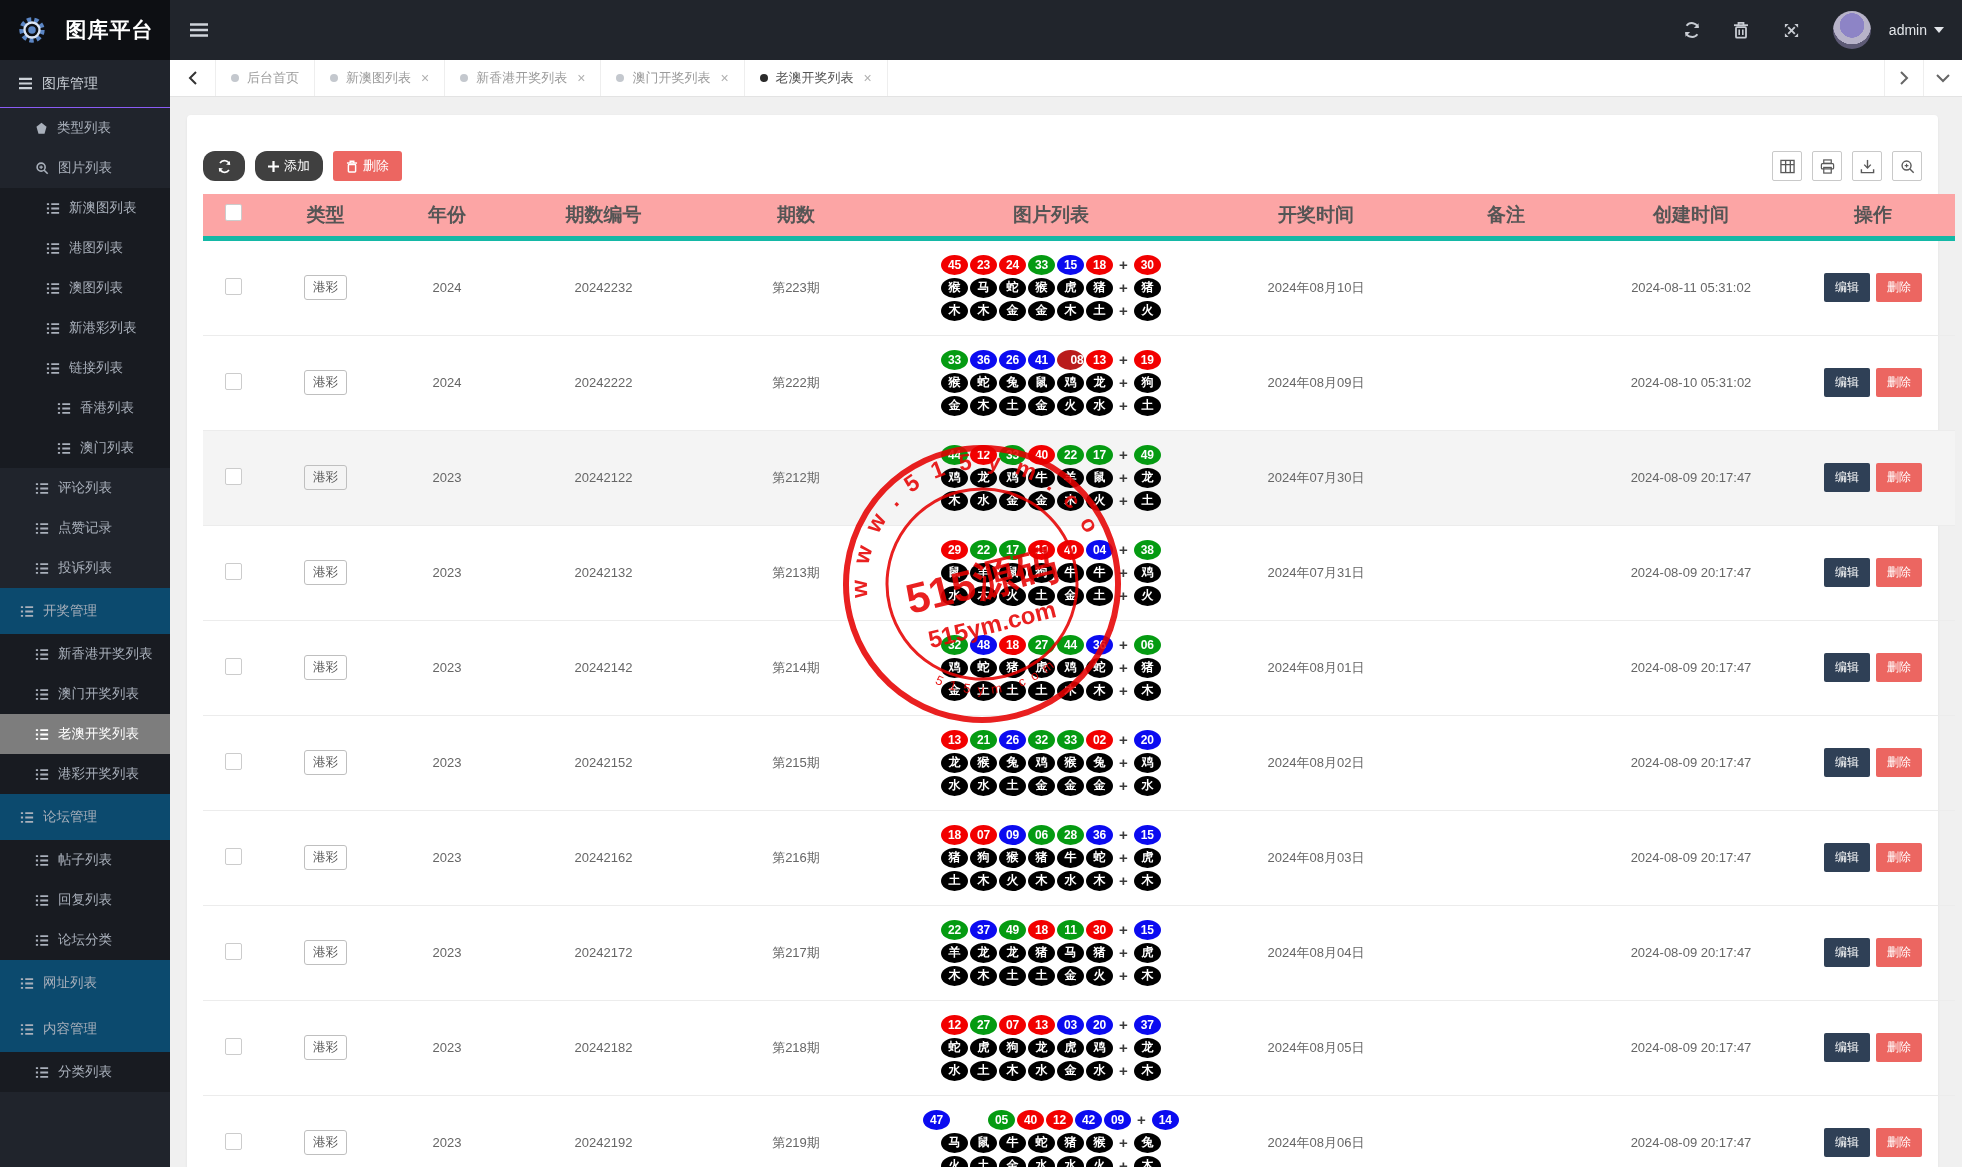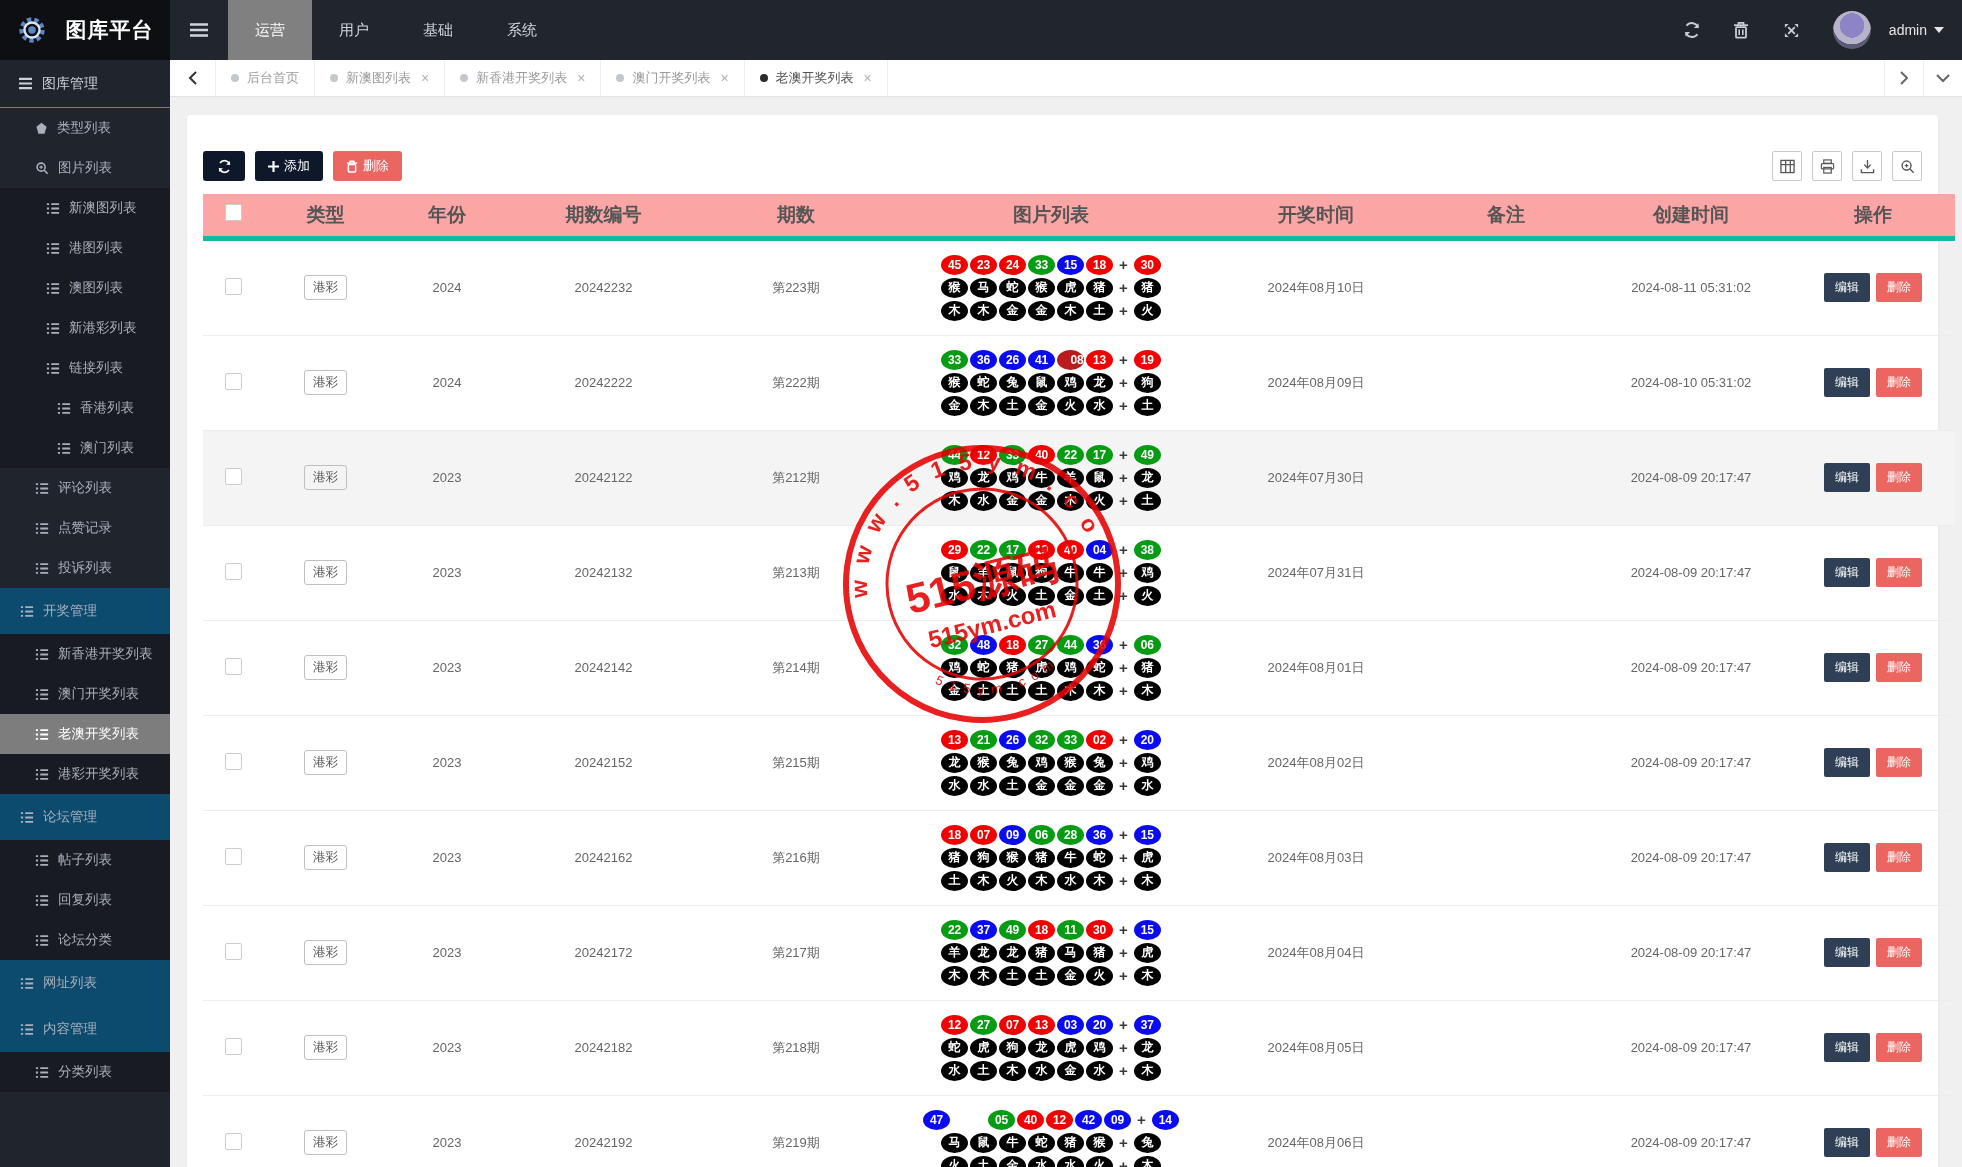--- a/index.html
+++ b/index.html
@@ -52,21 +52,21 @@
   .tab-right { display:flex; }
   .tab-rbtn { width:39px; display:flex; align-items:center; justify-content:center; color:#666;
     border-left:1px solid #eee; cursor:pointer; font-size:13px; }
 
   
   .main { position:absolute; top:97px; left:170px; right:0; bottom:0; background:#f0f0f0; padding:18px 24px 0 17px; }
   .card { background:#fff; border-radius:4px; height:1100px; padding:14px 16px; box-shadow:0 1px 3px rgba(0,0,0,.06); position:relative; }
   .toolbar { display:flex; align-items:center; margin:22px 0 13px; }
   .tbtn { height:30px; border:none; border-radius:3px; color:#fff; font-size:13px; cursor:pointer;
     display:inline-flex; align-items:center; gap:5px; padding:0 13px; font-family:inherit; }
-  .tbtn.dark { background:#0f172a; }
+  .tbtn.dark { background:#404040;border-radius:12px; }
   .tbtn.red { background:#ec6661; margin-left:10px; }
   .tbtn.refresh { width:42px; justify-content:center; padding:0; margin-right:10px; }
   .tools { margin-left:auto; display:flex; gap:10px; }
   .tool-btn { width:30px; height:30px; border:1px solid #c9c9c9; border-radius:2px; background:#fff;
     color:#595959; display:flex; align-items:center; justify-content:center; cursor:pointer; }
 
   
   table { width:100%; border-collapse:collapse; table-layout:fixed; font-size:13px; color:#666; }
   thead th { background:#fca5a5; height:44px; font-size:19px; color:#555; font-weight:bold;
     border-bottom:5px solid #14b8a6; }
@@ -101,26 +101,20 @@
         <circle cx="16" cy="16" r="8" fill="none" stroke="#dce6f5" stroke-width="2.5"></circle>
         <circle cx="16" cy="16" r="4" fill="#5b86c5"></circle>
       </svg>
       <span>图库平台</span>
     </div>
     <div class="burger-btn">
       <svg width="18" height="14" viewBox="0 0 18 14">
           <path d="M0 1.5h18M0 7h18M0 12.5h18" stroke="currentColor" stroke-width="2.4"></path>
         </svg>
     </div>
-    <div class="top-nav">
-        <div class="nav-item active">运营</div>
-        <div class="nav-item">用户</div>
-        <div class="nav-item">基础</div>
-        <div class="nav-item">系统</div>
-      </div>
     <div class="top-spacer"></div>
     <div class="top-right">
       <span class="top-icon">
         <svg width="18" height="18" viewBox="0 0 20 20">
             <path d="M16.8 7.6A7.2 7.2 0 0 0 4 5.3M3.2 12.4A7.2 7.2 0 0 0 16 14.7" stroke="currentColor" stroke-width="2.2" fill="none"></path>
             <path d="M17.3 2.6v5.2h-5.2z" fill="currentColor"></path>
             <path d="M2.7 17.4v-5.2h5.2z" fill="currentColor"></path>
           </svg>
       </span>
       <span class="top-icon">

